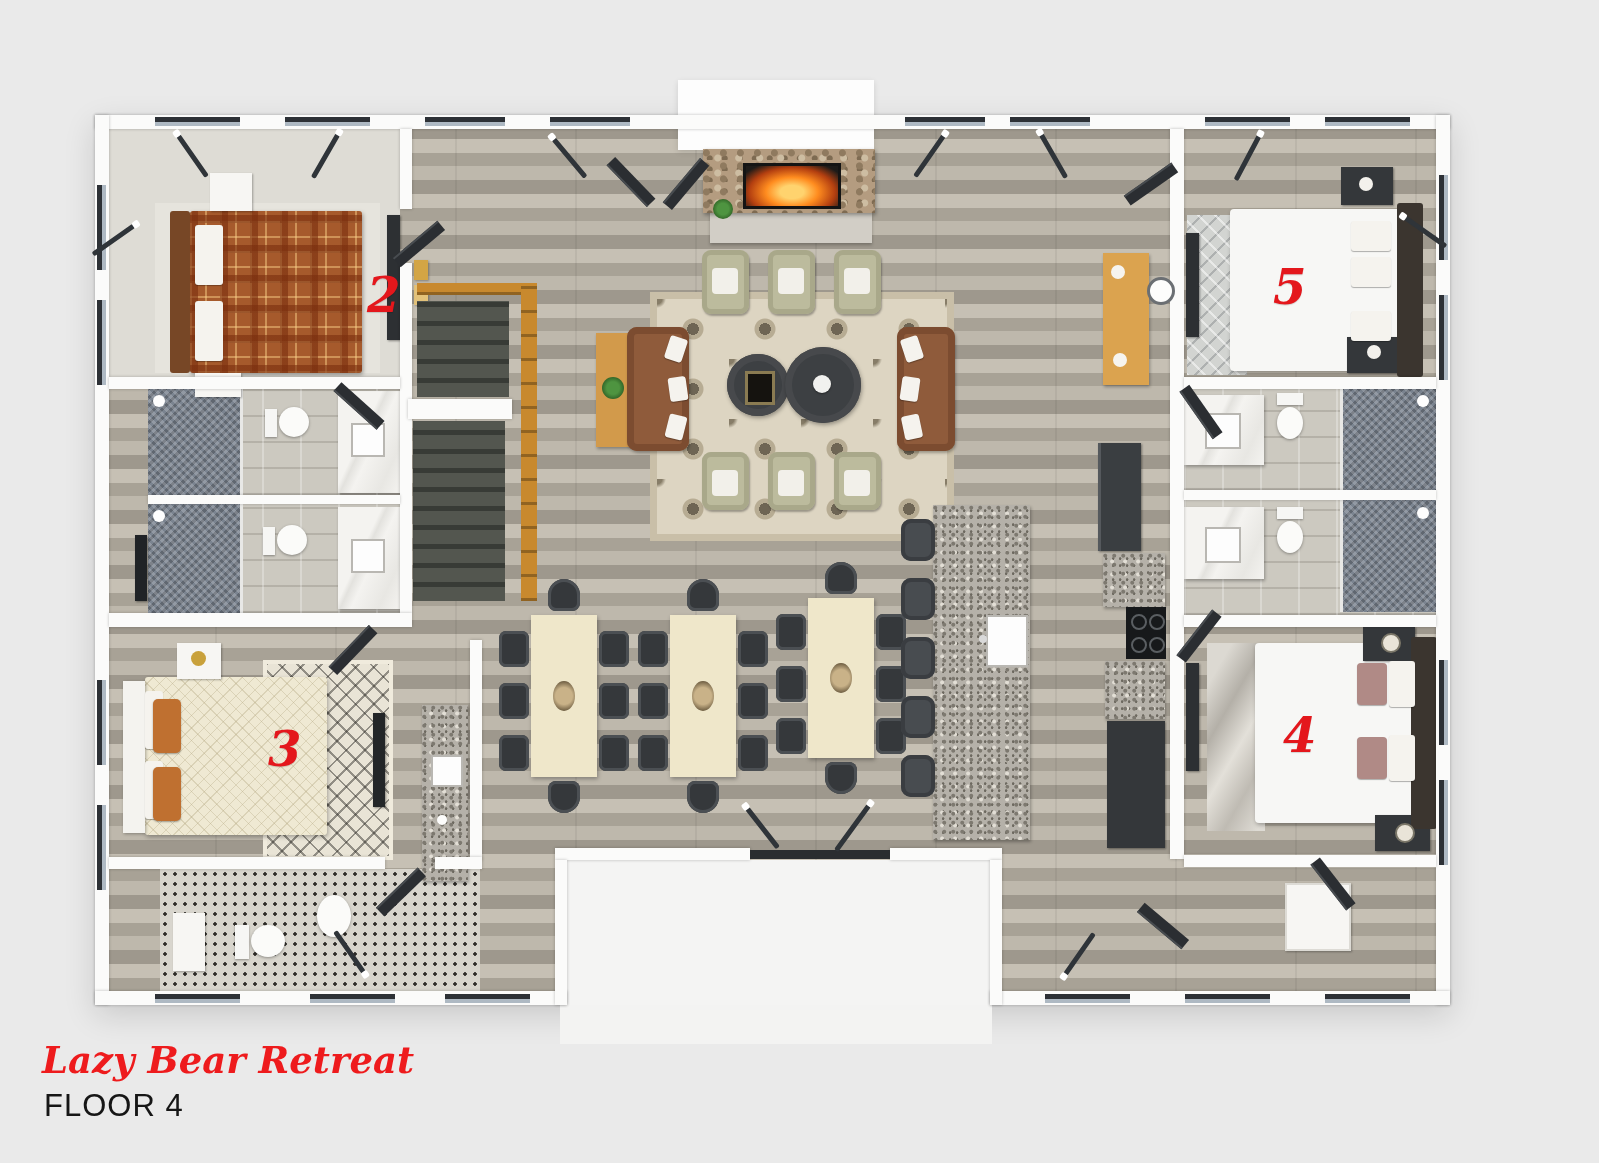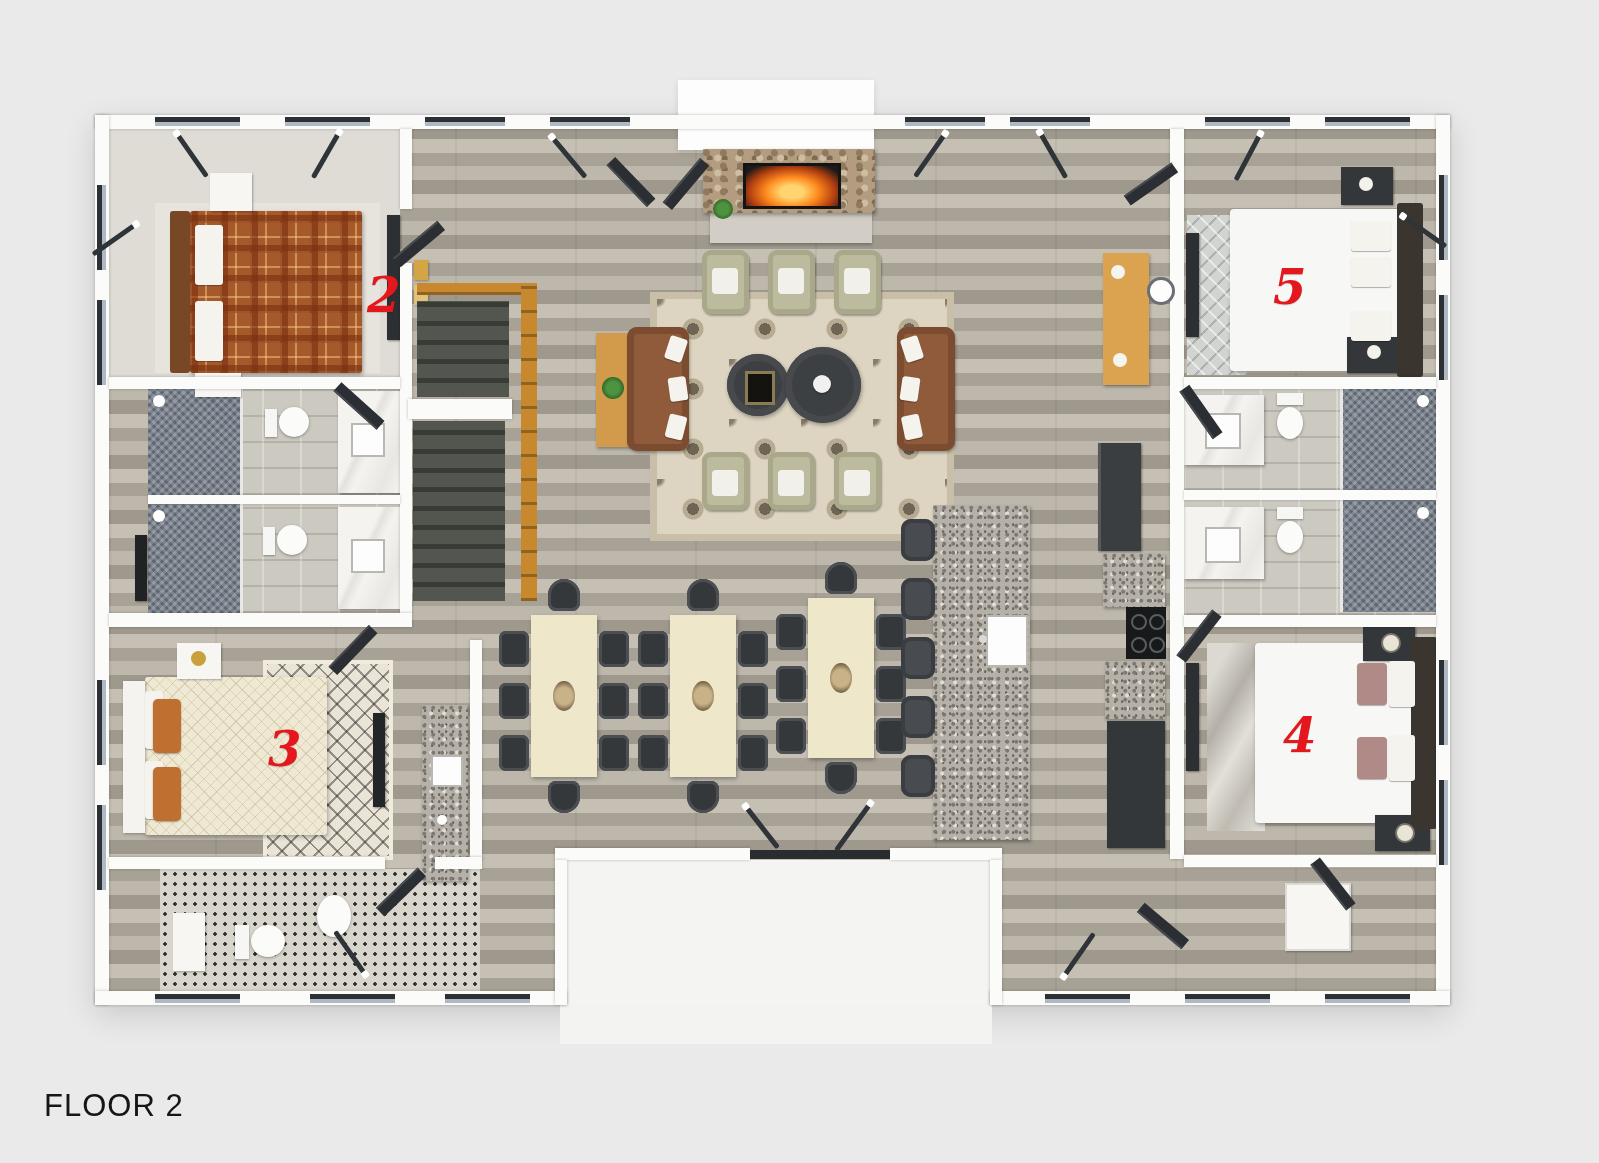--- a/index.html
+++ b/index.html
@@ -375,15 +375,16 @@
     <div class="wall" style="left:795px;top:733px;width:112px;height:12px;"></div>
     <div class="abs" style="left:655px;top:735px;width:140px;height:9px;background:#2a2d30;z-index:21;"></div>
     <div class="pane" style="left:665px;top:688px;transform:rotate(-38deg);"></div>
     <div class="pane" style="left:755px;top:685px;height:56px;transform:rotate(36deg);"></div>
     <div class="wall" style="left:460px;top:745px;width:12px;height:145px;"></div>
     <div class="wall" style="left:895px;top:745px;width:12px;height:145px;"></div>
     <div class="cutout" style="left:472px;top:745px;width:423px;height:145px;"></div>
 
   </div>
 
-  <div class="floorlbl">FLOOR 2</div>
+  <div class="title">Lazy Bear Retreat</div>
+  <div class="floorlbl">FLOOR 4</div>
 
 </div>
 
 </body></html>

